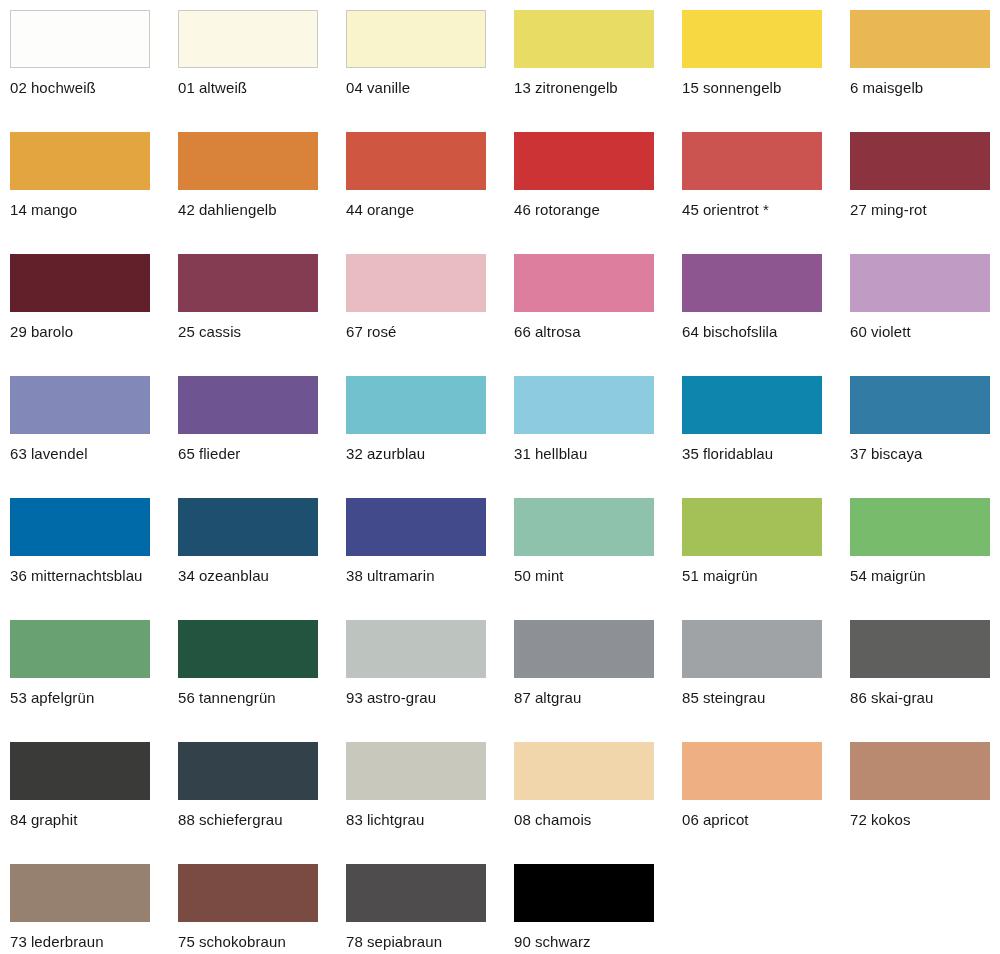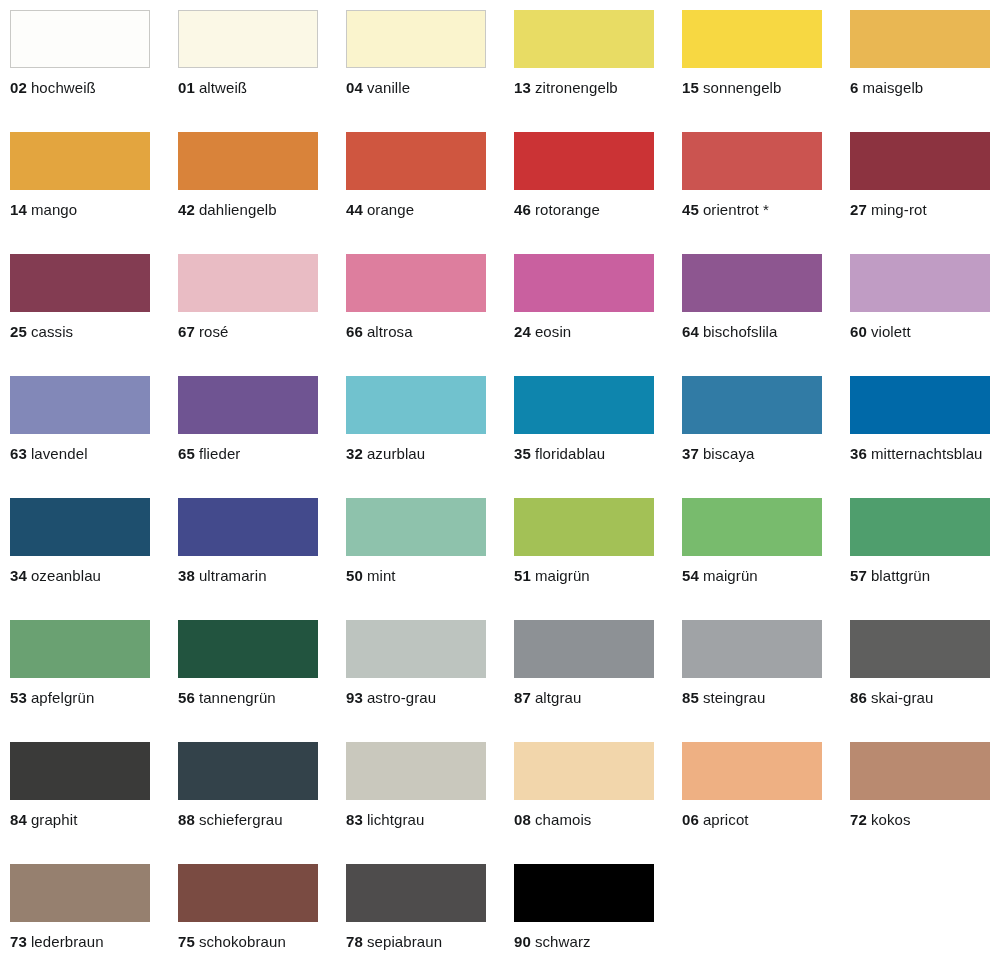--- a/index.html
+++ b/index.html
@@ -38,21 +38,21 @@
   }
   .swatch-label {
     margin-top: 11px;
     font-size: 15px;
     line-height: 17px;
     letter-spacing: 0.1px;
     white-space: nowrap;
     color: #16181a;
   }
   .swatch-code {
-    font-weight: bold;
+    font-weight: normal;
     margin-right: 4px;
   }
   .swatch-name {
     font-weight: normal;
   }
 </style>
 </head>
 <body>
 
 <main id="swatch-grid">
@@ -98,56 +98,60 @@
     </div>
     <div class="swatch-cell">
       <div class="swatch-chip" style="background-color: rgb(203, 84, 80);"></div>
       <div class="swatch-label"><span class="swatch-code">45</span><span class="swatch-name">orientrot *</span></div>
     </div>
     <div class="swatch-cell">
       <div class="swatch-chip" style="background-color: rgb(140, 51, 64);"></div>
       <div class="swatch-label"><span class="swatch-code">27</span><span class="swatch-name">ming-rot</span></div>
     </div>
     <div class="swatch-cell">
+      <div class="swatch-chip" style="background-color: rgb(98, 32, 42);"></div>
+      <div class="swatch-label"><span class="swatch-code">29</span><span class="swatch-name">barolo</span></div>
+    </div>
+    <div class="swatch-cell">
       <div class="swatch-chip" style="background-color: rgb(131, 60, 82);"></div>
       <div class="swatch-label"><span class="swatch-code">25</span><span class="swatch-name">cassis</span></div>
     </div>
     <div class="swatch-cell">
       <div class="swatch-chip" style="background-color: rgb(233, 188, 196);"></div>
       <div class="swatch-label"><span class="swatch-code">67</span><span class="swatch-name">rosé</span></div>
     </div>
     <div class="swatch-cell">
       <div class="swatch-chip" style="background-color: rgb(221, 126, 158);"></div>
       <div class="swatch-label"><span class="swatch-code">66</span><span class="swatch-name">altrosa</span></div>
     </div>
     <div class="swatch-cell">
-      <div class="swatch-chip" style="background-color: rgb(201, 96, 159);"></div>
-      <div class="swatch-label"><span class="swatch-code">24</span><span class="swatch-name">eosin</span></div>
-    </div>
-    <div class="swatch-cell">
       <div class="swatch-chip" style="background-color: rgb(141, 86, 144);"></div>
       <div class="swatch-label"><span class="swatch-code">64</span><span class="swatch-name">bischofslila</span></div>
     </div>
     <div class="swatch-cell">
       <div class="swatch-chip" style="background-color: rgb(192, 156, 196);"></div>
       <div class="swatch-label"><span class="swatch-code">60</span><span class="swatch-name">violett</span></div>
     </div>
     <div class="swatch-cell">
       <div class="swatch-chip" style="background-color: rgb(130, 136, 184);"></div>
       <div class="swatch-label"><span class="swatch-code">63</span><span class="swatch-name">lavendel</span></div>
     </div>
     <div class="swatch-cell">
       <div class="swatch-chip" style="background-color: rgb(111, 84, 146);"></div>
       <div class="swatch-label"><span class="swatch-code">65</span><span class="swatch-name">flieder</span></div>
     </div>
     <div class="swatch-cell">
       <div class="swatch-chip" style="background-color: rgb(113, 194, 206);"></div>
       <div class="swatch-label"><span class="swatch-code">32</span><span class="swatch-name">azurblau</span></div>
     </div>
     <div class="swatch-cell">
+      <div class="swatch-chip" style="background-color: rgb(140, 203, 224);"></div>
+      <div class="swatch-label"><span class="swatch-code">31</span><span class="swatch-name">hellblau</span></div>
+    </div>
+    <div class="swatch-cell">
       <div class="swatch-chip" style="background-color: rgb(14, 133, 173);"></div>
       <div class="swatch-label"><span class="swatch-code">35</span><span class="swatch-name">floridablau</span></div>
     </div>
     <div class="swatch-cell">
       <div class="swatch-chip" style="background-color: rgb(49, 123, 165);"></div>
       <div class="swatch-label"><span class="swatch-code">37</span><span class="swatch-name">biscaya</span></div>
     </div>
     <div class="swatch-cell">
       <div class="swatch-chip" style="background-color: rgb(0, 105, 168);"></div>
       <div class="swatch-label"><span class="swatch-code">36</span><span class="swatch-name">mitternachtsblau</span></div>
@@ -164,24 +168,20 @@
       <div class="swatch-chip" style="background-color: rgb(142, 194, 172);"></div>
       <div class="swatch-label"><span class="swatch-code">50</span><span class="swatch-name">mint</span></div>
     </div>
     <div class="swatch-cell">
       <div class="swatch-chip" style="background-color: rgb(163, 193, 86);"></div>
       <div class="swatch-label"><span class="swatch-code">51</span><span class="swatch-name">maigrün</span></div>
     </div>
     <div class="swatch-cell">
       <div class="swatch-chip" style="background-color: rgb(120, 187, 109);"></div>
       <div class="swatch-label"><span class="swatch-code">54</span><span class="swatch-name">maigrün</span></div>
-    </div>
-    <div class="swatch-cell">
-      <div class="swatch-chip" style="background-color: rgb(79, 158, 109);"></div>
-      <div class="swatch-label"><span class="swatch-code">57</span><span class="swatch-name">blattgrün</span></div>
     </div>
     <div class="swatch-cell">
       <div class="swatch-chip" style="background-color: rgb(106, 161, 114);"></div>
       <div class="swatch-label"><span class="swatch-code">53</span><span class="swatch-name">apfelgrün</span></div>
     </div>
     <div class="swatch-cell">
       <div class="swatch-chip" style="background-color: rgb(34, 84, 63);"></div>
       <div class="swatch-label"><span class="swatch-code">56</span><span class="swatch-name">tannengrün</span></div>
     </div>
     <div class="swatch-cell">

